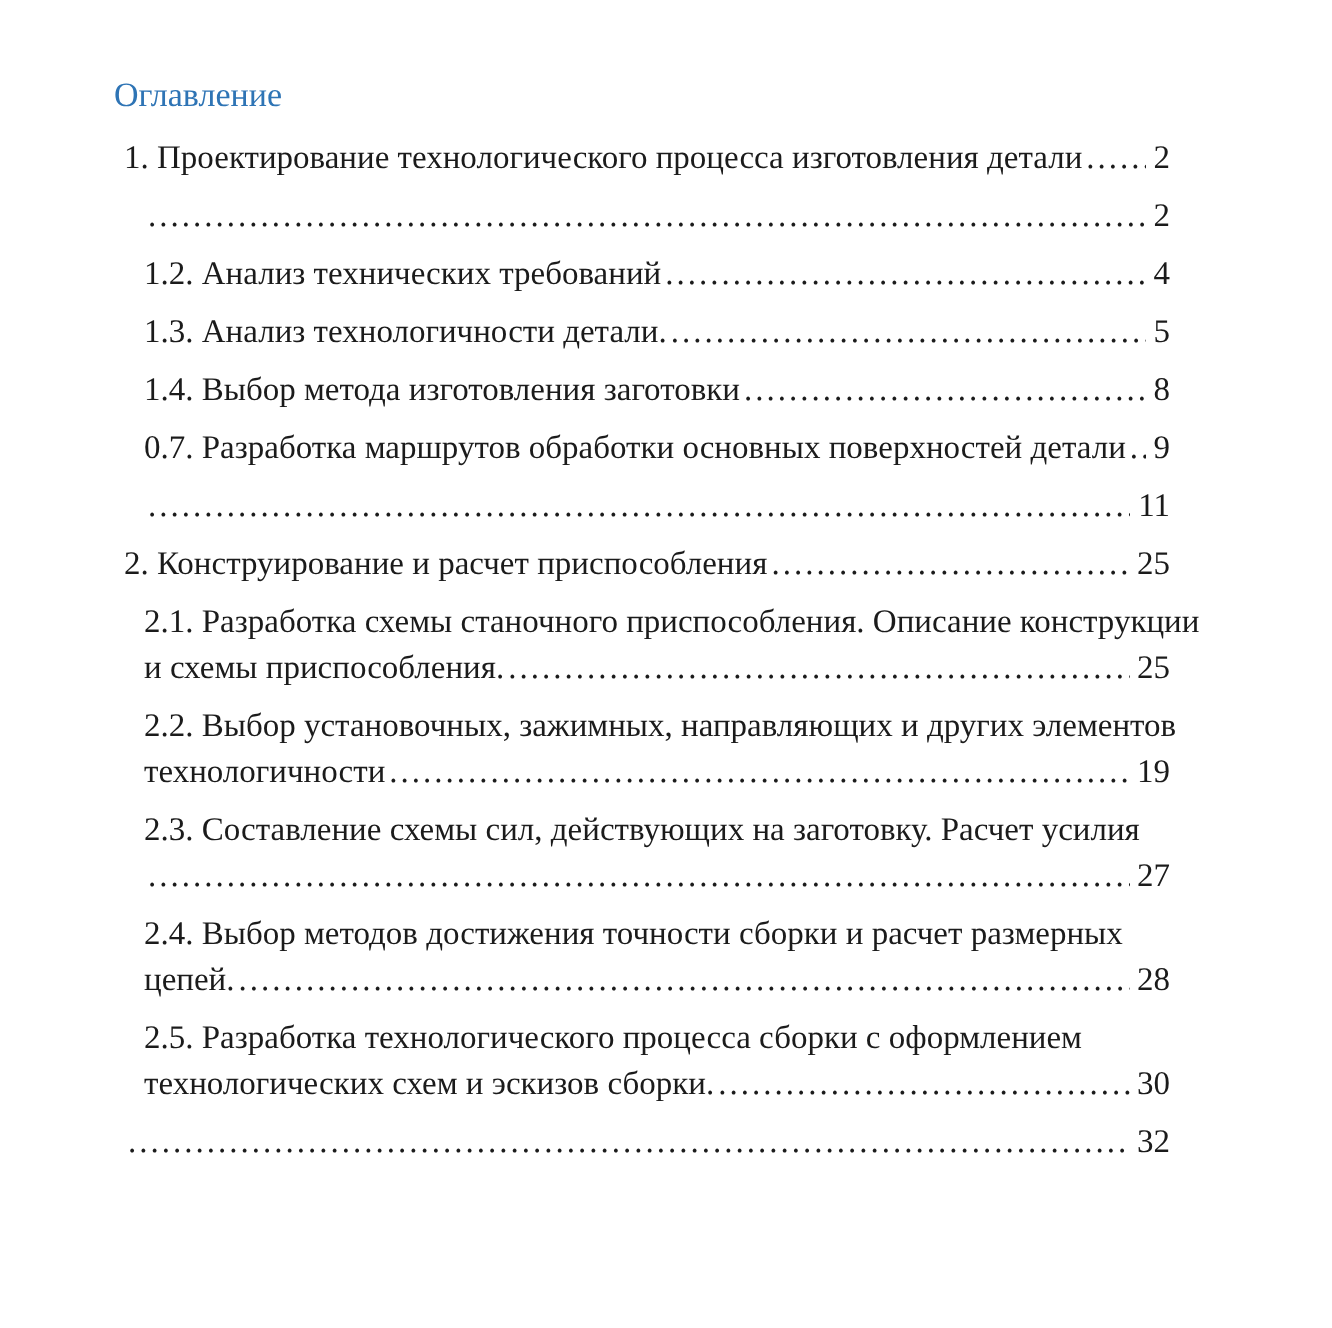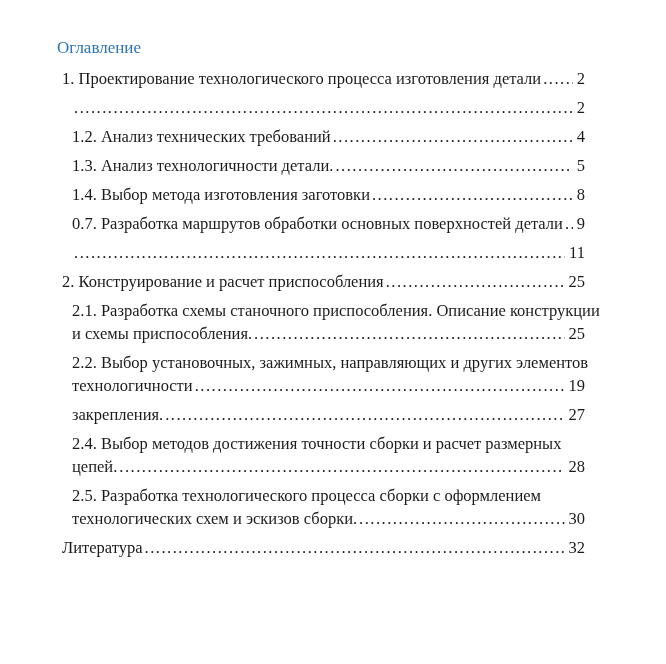--- a/index.html
+++ b/index.html
@@ -106,22 +106,22 @@
   </div>
       <div class="toc-entry lvl2">
     <div class="wrap-line">2.2. Выбор установочных, зажимных, направляющих и других элементов</div>
         <div class="row">
       <span class="txt">технологичности</span>
       <span class="dots">........................................................................................................................................................................................................</span>
       <span class="num">19</span>
     </div>
   </div>
       <div class="toc-entry lvl2">
+    <div class="wrap-line">2.3. Составление схемы сил, действующих на заготовку. Расчет усилия</div>
         <div class="row">
-      <span class="txt">закрепления.</span>
       <span class="dots">........................................................................................................................................................................................................</span>
       <span class="num">27</span>
     </div>
   </div>
       <div class="toc-entry lvl2">
     <div class="wrap-line">2.4. Выбор методов достижения точности сборки и расчет размерных</div>
         <div class="row">
       <span class="txt">цепей.</span>
       <span class="dots">........................................................................................................................................................................................................</span>
       <span class="num">28</span>
@@ -130,19 +130,18 @@
       <div class="toc-entry lvl2">
     <div class="wrap-line">2.5. Разработка технологического процесса сборки с оформлением</div>
         <div class="row">
       <span class="txt">технологических схем и эскизов сборки.</span>
       <span class="dots">........................................................................................................................................................................................................</span>
       <span class="num">30</span>
     </div>
   </div>
       <div class="toc-entry lvl1">
     <div class="row">
-      <span class="txt">Литература</span>
       <span class="dots">........................................................................................................................................................................................................</span>
       <span class="num">32</span>
     </div>
   </div>
     </div>
 </div>
 
 </body></html>

